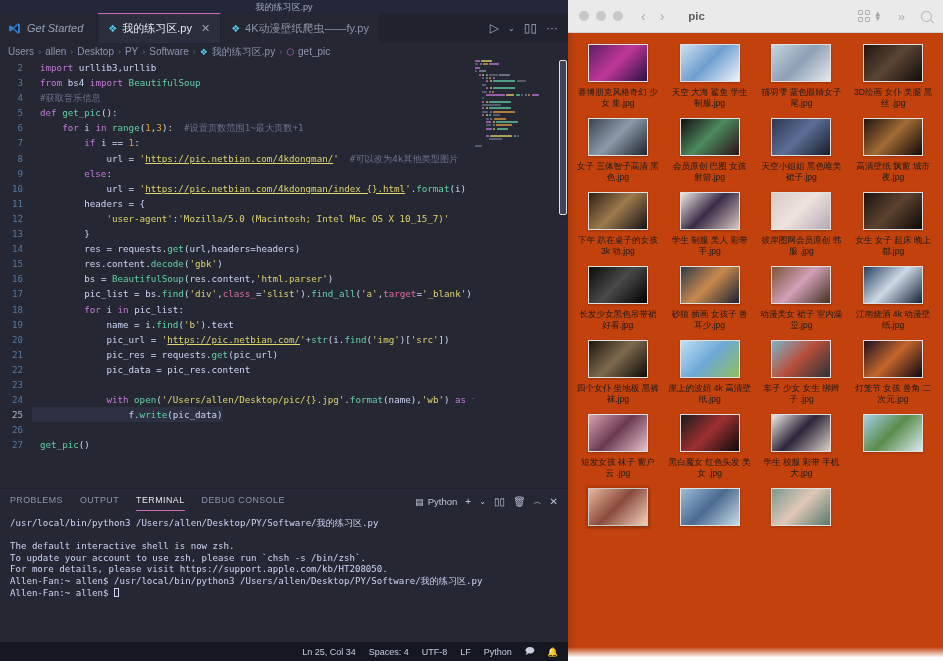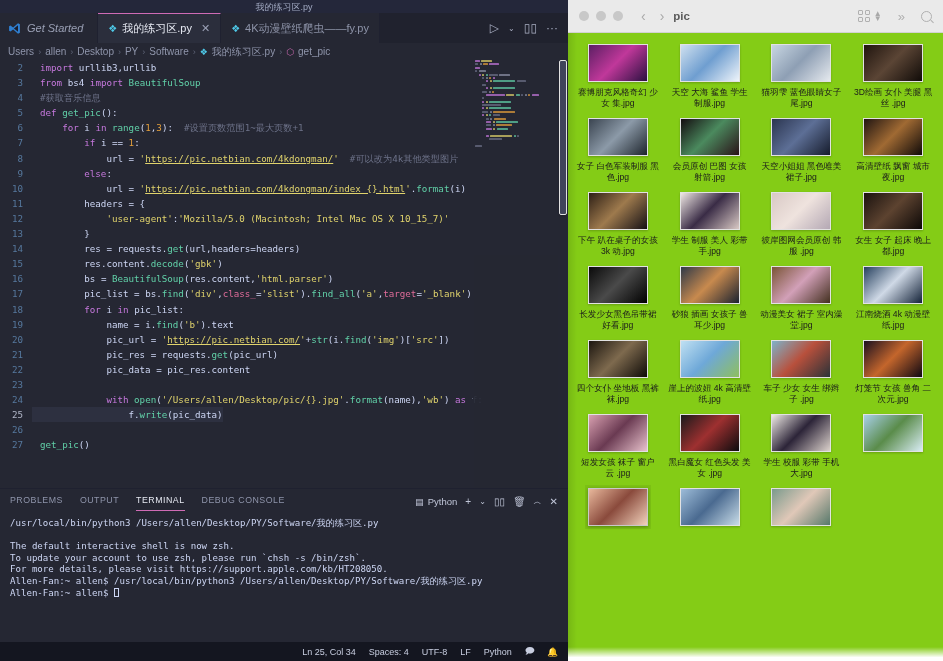--- a/index.html
+++ b/index.html
@@ -118,32 +118,32 @@
     background:#ffffff; overflow:hidden;
   }
   .finder-toolbar {
     height:33px; background:#eaeaea;
     border-bottom:1px solid #d2d2d2;
     display:flex; align-items:center; padding:0 11px; gap:9px;
   }
   .traffic { display:flex; gap:7px; align-items:center; }
   .dot { width:10px; height:10px; border-radius:50%; background:#c8c8c8; }
   .nav-arrows { display:flex; gap:14px; margin-left:9px; color:#a9a9a9; font-size:14px; }
-  .finder-title { font-size:11.5px; font-weight:bold; color:#5b5b5b; }
+  .finder-title { margin-left:15px; font-size:11.5px; font-weight:bold; color:#5b5b5b; }
   .tb-right { margin-left:auto; display:flex; align-items:center; gap:16px; color:#b0b0b0; }
   .grid-icon { display:grid; grid-template-columns:5px 5px; grid-template-rows:5px 5px; gap:2px; }
   .grid-icon i { display:block; width:5px; height:5px; border:1.2px solid #b0b0b0; border-radius:1px; }
   .stepper { display:flex; flex-direction:column; line-height:5px; font-size:8px; color:#a8a8a8; }
   .chev2 { font-size:13px; color:#b0b0b0; }
   .search-glyph { width:11px; height:11px; border:1.4px solid #b0b0b0; border-radius:50%; position:relative; }
   .search-glyph::after { content:""; position:absolute; right:-3px; bottom:-2px; width:4px; height:1.4px; background:#b0b0b0; transform:rotate(45deg); }
 
   .finder-grid {
     position:absolute; top:33px; left:0; right:0; bottom:0;
-    background:#84cc16; padding:8px 4px 13px 4px;
+    background:#c2410c; padding:8px 4px 13px 4px;
     display:grid; grid-template-columns:repeat(4,1fr);
     align-content:start; overflow:hidden;
   }
   .fitem { display:flex; flex-direction:column; align-items:center; padding:3px 2px 6px 2px; }
   .thumb {
     width:60px; height:38px; border:1px solid #e2e2e2; background:#ddd;
     box-shadow:0 1px 2px rgba(0,0,0,.22); overflow:hidden; position:relative;
   }
   .thumb .inner { position:absolute; inset:0; }
   .fname {
@@ -461,21 +461,21 @@
         <div class="fitem">
           <div class="thumb">
             <div class="inner" style="background: linear-gradient(135deg, rgb(32, 21, 15) 0%, rgb(91, 69, 53) 48%, rgb(16, 11, 8) 100%);"></div>
           </div>
           <div class="fname">3D绘画 女仆 美腿 黑丝 .jpg</div>
         </div>
         <div class="fitem">
           <div class="thumb">
             <div class="inner" style="background: linear-gradient(135deg, rgb(58, 68, 80) 0%, rgb(140, 154, 168) 48%, rgb(29, 36, 44) 100%);"></div>
           </div>
-          <div class="fname">女子 白色军装制服 黑色.jpg</div>
+          <div class="fname">女子 三体智子高清 黑色.jpg</div>
         </div>
         <div class="fitem">
           <div class="thumb">
             <div class="inner" style="background: linear-gradient(135deg, rgb(20, 13, 16) 0%, rgb(75, 138, 94) 48%, rgb(42, 18, 24) 100%);"></div>
           </div>
           <div class="fname">会员原创 巴图 女孩 射箭.jpg</div>
         </div>
         <div class="fitem">
           <div class="thumb">
             <div class="inner" style="background: linear-gradient(135deg, rgb(43, 53, 80) 0%, rgb(93, 111, 150) 48%, rgb(22, 28, 44) 100%);"></div>

